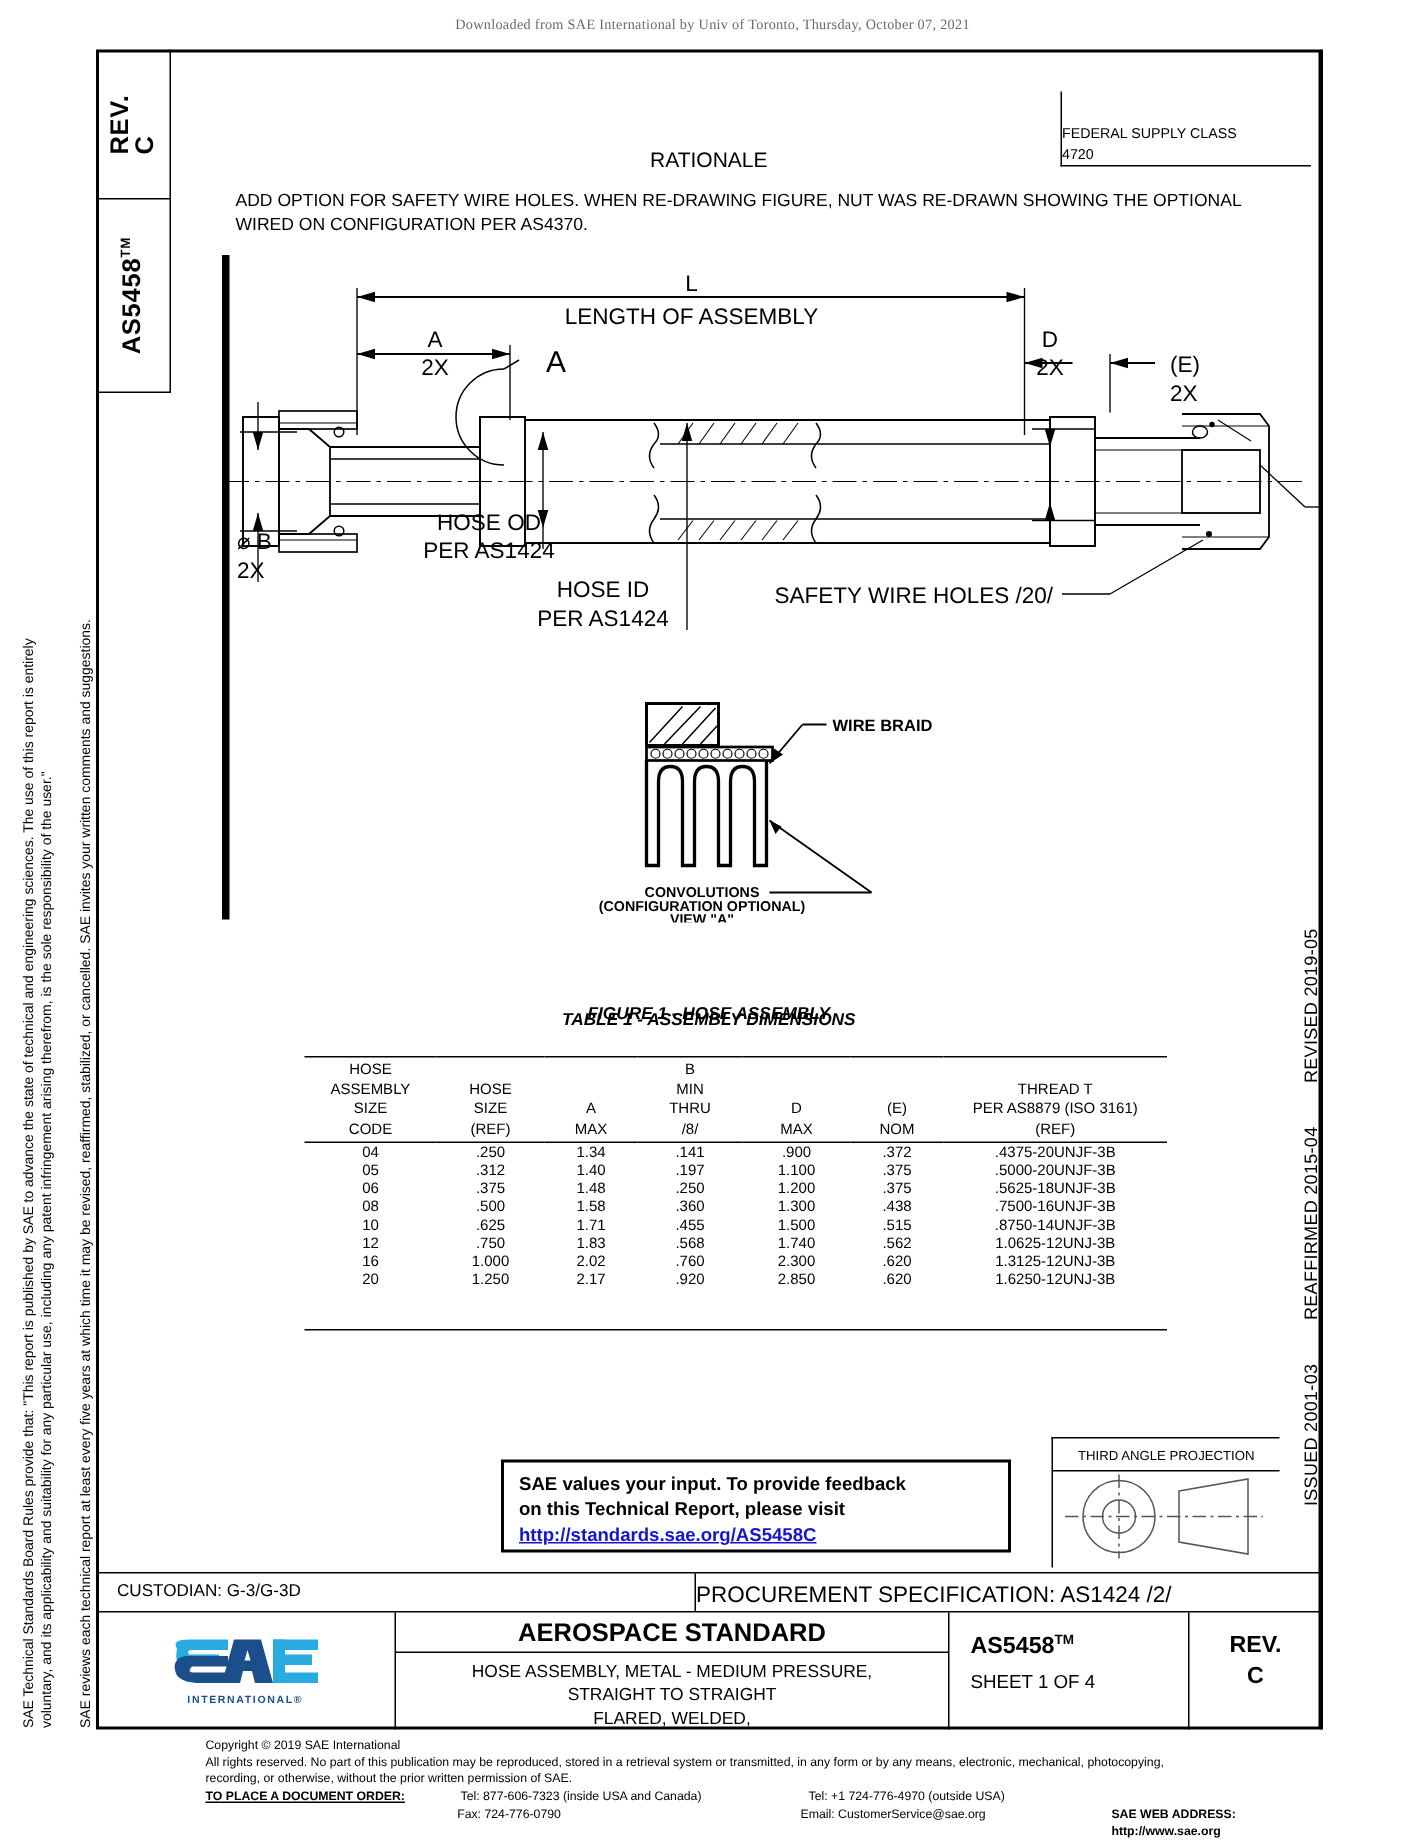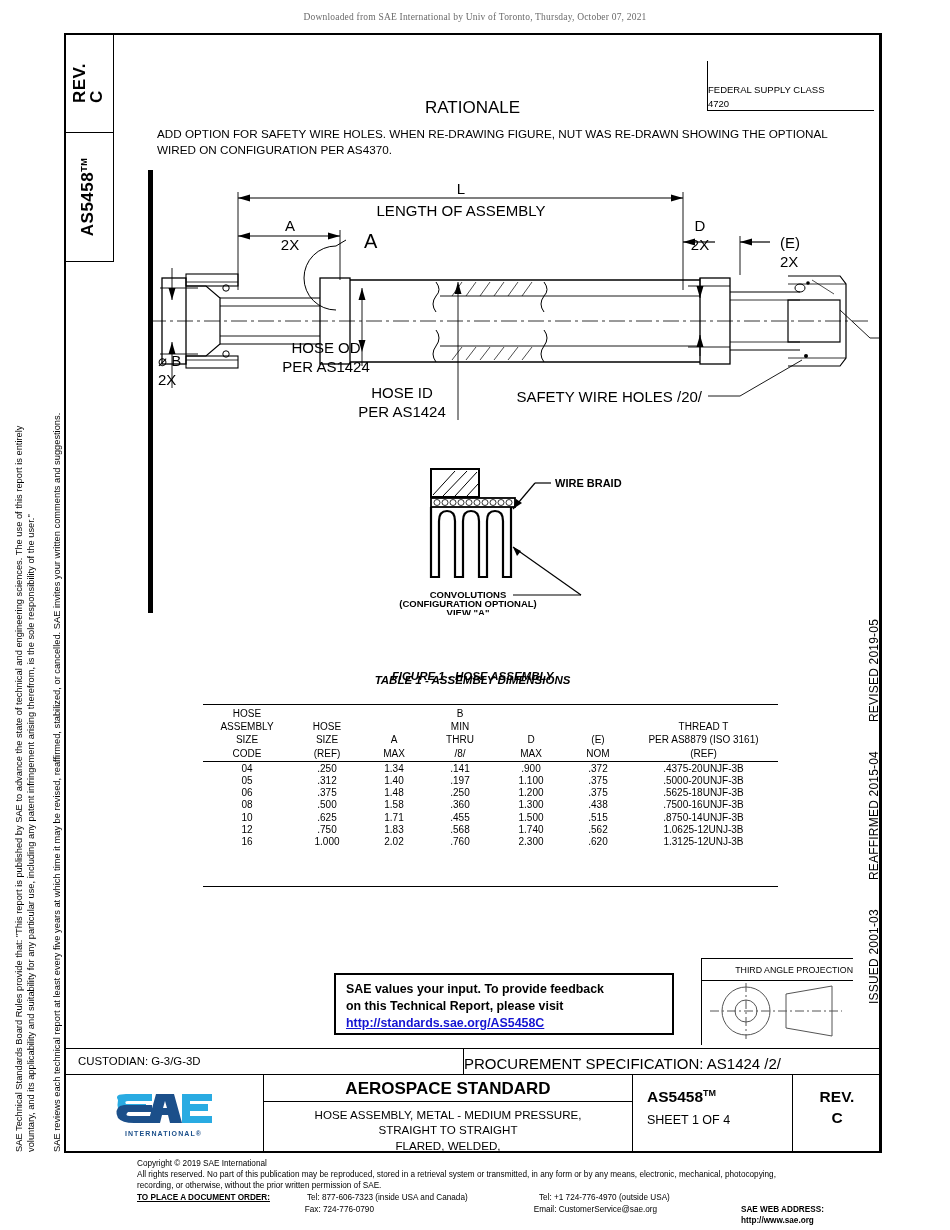--- a/index.html
+++ b/index.html
@@ -68,21 +68,21 @@
   #fsc{
     position:absolute; left:707px; top:35px; width:167px; height:50px;
     border-left:1.4px solid #000; border-bottom:1.4px solid #000;
     text-align:left; padding-top:22px;
     font-size:9.5px; line-height:1.45;margin-top:26px;
   }
 
   
   #rationale-title{
     position:absolute; left:64px; top:98px; width:817px;
-    text-align:center; font-size:17px;
+    text-align:center; font-size:14px;
   }
   #rationale-body{
     position:absolute; left:157px; top:126px; width:700px;
     font-size:11.7px; line-height:1.35;
   }
 
   
   #changebar{
     position:absolute; left:148px; top:170px; width:5px; height:443px;
     background:#000;
@@ -132,21 +132,21 @@
   }
   #feedback a{ color:#1414d2; text-decoration:underline;}
 
   
   #tap{
     position:absolute; left:701px; top:958px; width:152px; height:87px;
     border-left:1.4px solid #000; border-top:1.4px solid #000;
   }
   #tap-title{
     height:22px; border-bottom:1.4px solid #000;
-    text-align:right; font-size:8.8px; padding-top:6px;
+    text-align:center; font-size:8.8px; padding-top:6px;
   }
 
   
   #cust-row{
     position:absolute; left:64px; top:1048px; width:817px; height:27px;
     border-top:1.6px solid #000; border-bottom:1.6px solid #000;
     display:flex;
   }
   #cust-left{ width:400px; border-right:1.6px solid #000; padding:6px 0 0 14px; font-size:11.4px;}
   #cust-right{ flex:1; text-align:left; padding-top:6px; font-size:15px;}
@@ -512,20 +512,29 @@
     </tr>
     <tr>
       <td>16</td>
       <td>1.000</td>
       <td>2.02</td>
       <td>.760</td>
       <td>2.300</td>
       <td>.620</td>
       <td>1.3125-12UNJ-3B</td>
     </tr>
+    <tr>
+      <td>20</td>
+      <td>1.250</td>
+      <td>2.17</td>
+      <td>.920</td>
+      <td>2.850</td>
+      <td>.620</td>
+      <td>1.6250-12UNJ-3B</td>
+    </tr>
   </tbody>
 </table>
 <div id="tbl-bottom" style="top:886px;"></div>
 
 <div id="feedback">
   <div>SAE values your input. To provide feedback</div>
   <div>on this Technical Report, please visit</div>
   <a href="#">http://standards.sae.org/AS5458C</a>
 </div>
 

